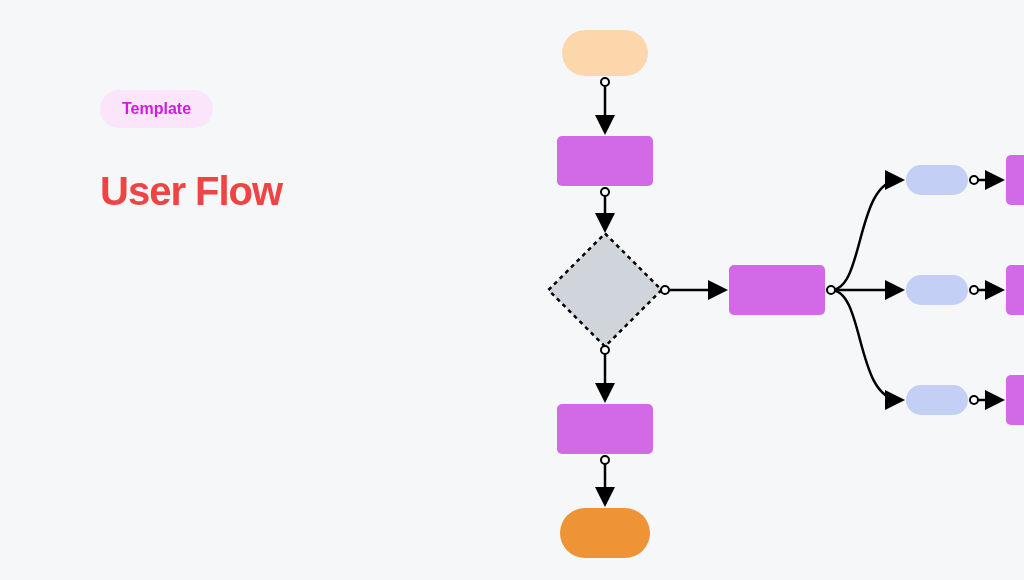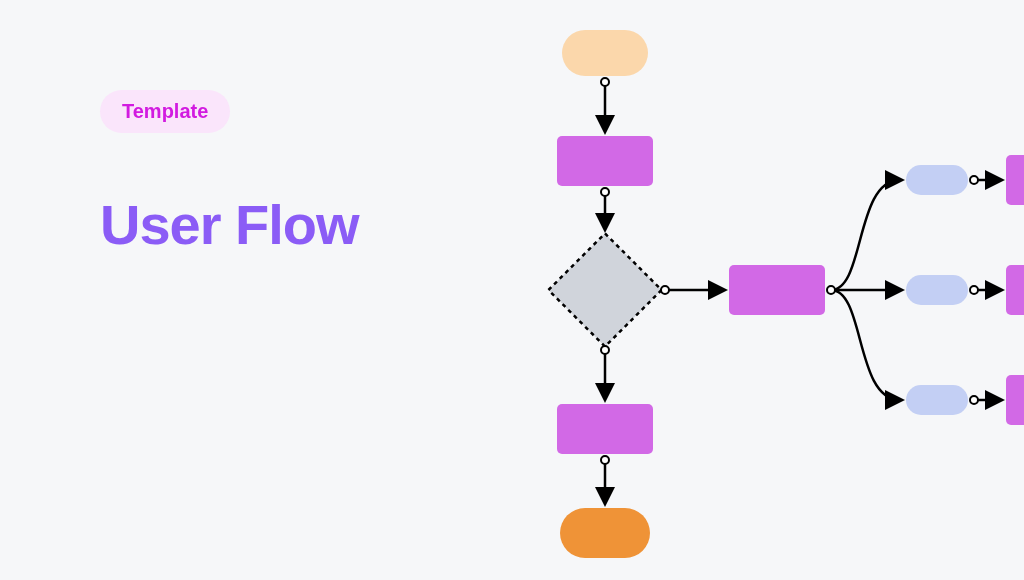--- a/index.html
+++ b/index.html
@@ -13,30 +13,30 @@
     }
     .left-content {
       position: absolute;
       left: 100px;
       top: 90px;
     }
     .badge {
       display: inline-block;
       background: #FAE5FB;
       color: #D21BE0;
-      font-size: 20px;
+      font-size: 16px;
       font-weight: 600;
       padding: 10px 22px;
       border-radius: 30px;
-      margin-bottom: 60px;
+      margin-bottom: 40px;
     }
     .title {
-      font-size: 56px;
+      font-size: 40px;
       font-weight: 600;
-      color: #8b5cf6;
+      color: #ef4444;
       line-height: 1.15;
       letter-spacing: -1px;
     }
     .diagram {
       position: absolute;
       left: 0;
       top: 0;
       width: 1024px;
       height: 580px;
     }

